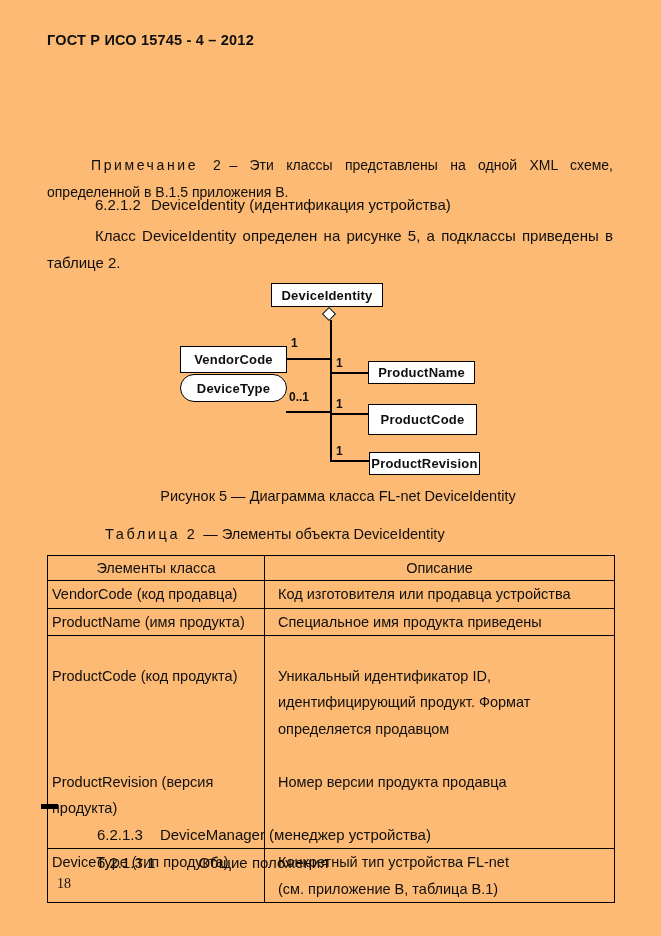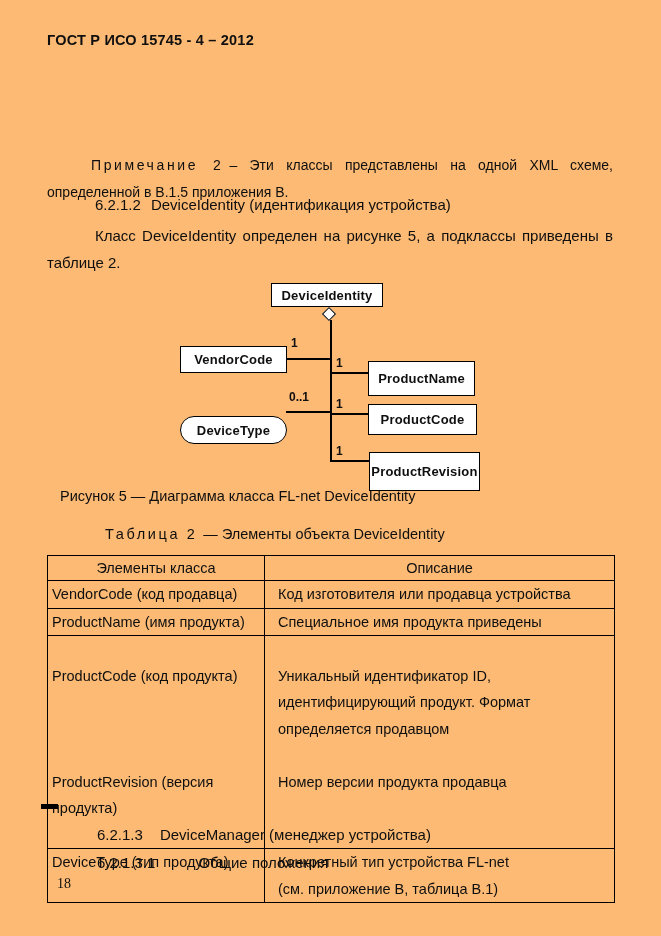--- a/index.html
+++ b/index.html
@@ -33,21 +33,21 @@
     display:flex;align-items:center;justify-content:center;
     font-size:13px;font-weight:bold;letter-spacing:.2px;box-sizing:border-box;
   }
   .dline{position:absolute;background:#000;}
   .diamond{
     position:absolute;left:324px;top:309px;width:10px;height:10px;
     border:1.4px solid #000;background:#fff;transform:rotate(45deg);box-sizing:border-box;
   }
   .mult{position:absolute;font-size:12px;font-weight:bold;}
   
-  .fig-caption{left:60px;top:488px;width:568px;font-size:14.5px;}
+  .fig-caption{left:54px;top:488px;width:568px;text-align:center;font-size:14.5px;}
   .tbl-caption{left:105px;top:526px;font-size:14.5px;}
   
   .tbl{
     position:absolute;left:47px;top:555px;width:568px;
     border-collapse:collapse;table-layout:fixed;font-size:14.5px;
   }
   .tbl td,.tbl th{
     border:1.5px solid #000;vertical-align:top;box-sizing:border-box;
     white-space:pre-line;line-height:26.5px;font-weight:normal;
   }
@@ -85,24 +85,24 @@
 
     <div class="dline" style="left:330px;top:320px;width:1.5px;height:141px;"></div>
 
     <div class="dline" style="left:287px;top:358px;width:44px;height:1.5px;"></div>
     <div class="dline" style="left:286px;top:411px;width:45px;height:1.5px;"></div>
     <div class="dline" style="left:330px;top:372px;width:38px;height:1.5px;"></div>
     <div class="dline" style="left:330px;top:413px;width:38px;height:1.5px;"></div>
     <div class="dline" style="left:330px;top:460px;width:39px;height:1.5px;"></div>
 
     <div class="cls-box" style="left:180px;top:346px;width:107px;height:27px;">VendorCode</div>
-    <div class="cls-box" style="left:180px;top:416px;width:107px;height:28px;border-radius:14px;">DeviceType</div>
-    <div class="cls-box" style="left:368px;top:361px;width:107px;height:35px;">ProductName</div>
+    <div class="cls-box" style="left:180px;top:374px;width:107px;height:28px;border-radius:14px;">DeviceType</div>
+    <div class="cls-box" style="left:368px;top:361px;width:107px;height:23px;">ProductName</div>
     <div class="cls-box" style="left:368px;top:404px;width:109px;height:31px;">ProductCode</div>
-    <div class="cls-box" style="left:369px;top:452px;width:111px;height:39px;">ProductRevision</div>
+    <div class="cls-box" style="left:369px;top:452px;width:111px;height:23px;">ProductRevision</div>
 
     <div class="mult" style="left:291px;top:336px;">1</div>
     <div class="mult" style="left:289px;top:390px;">0..1</div>
     <div class="mult" style="left:336px;top:356px;">1</div>
     <div class="mult" style="left:336px;top:397px;">1</div>
     <div class="mult" style="left:336px;top:444px;">1</div>
   </div>
 
   <div class="abs fig-caption">Рисунок 5 — Диаграмма класса FL-net DeviceIdentity</div>
 

